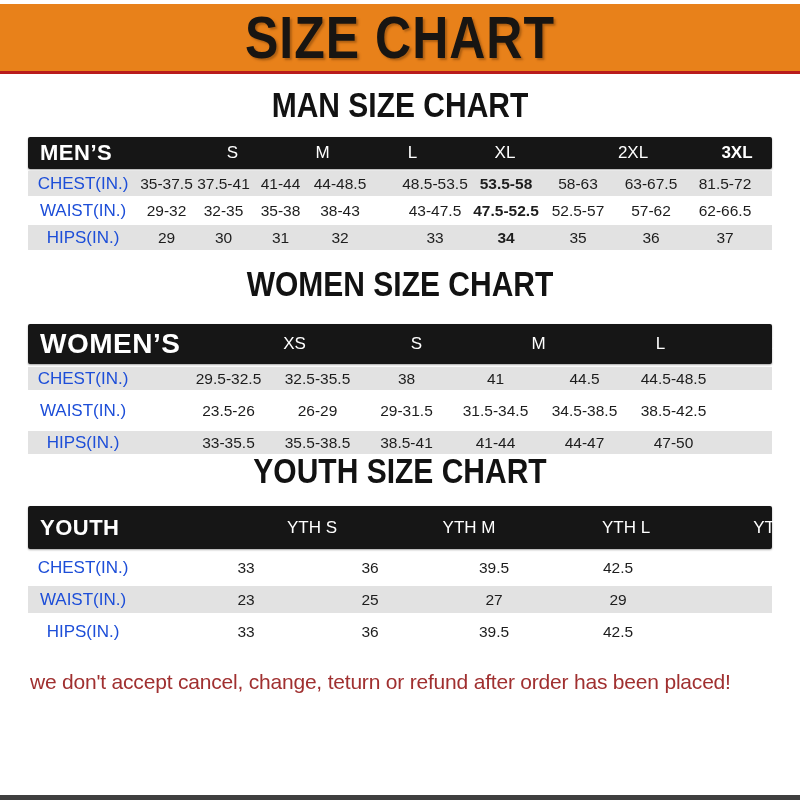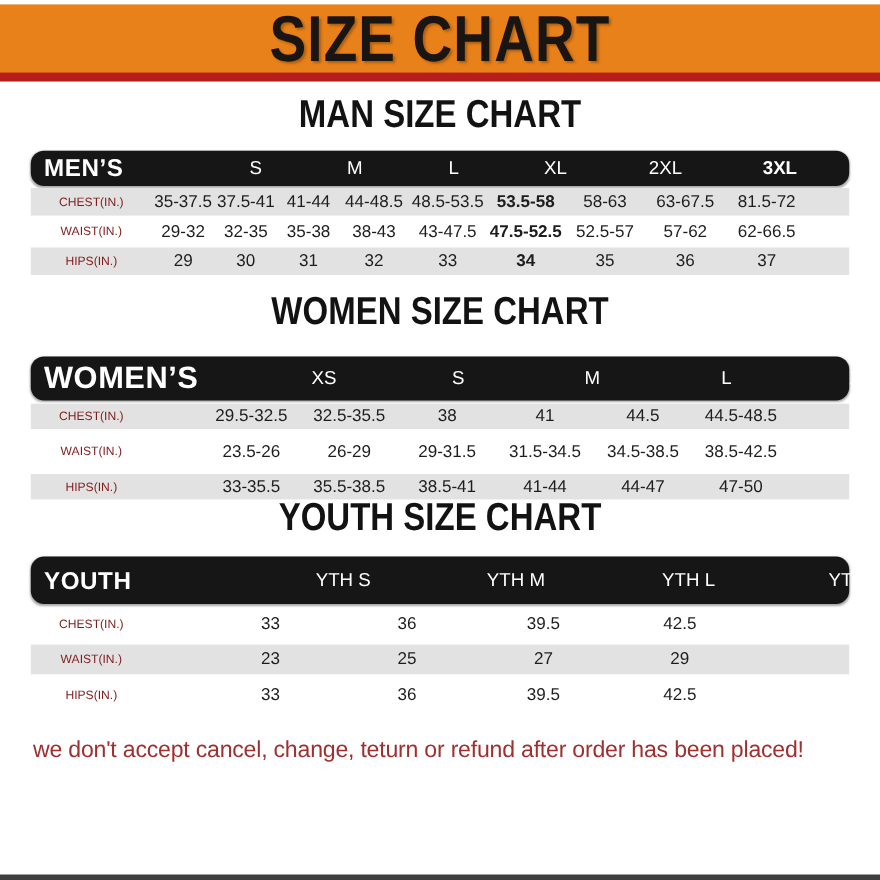--- a/index.html
+++ b/index.html
@@ -7,21 +7,21 @@
   body {
     width: 800px; height: 800px;
     position: relative; overflow: hidden;
     background: #ffffff;
     font-family: "Liberation Sans", sans-serif;
   }
   
   .banner {
     margin-top: 4px; height: 70px;
     background: #E8811A;
-    border-bottom: 8px solid #b91c1c;
+    border-bottom: 3px solid #b91c1c;
     display: flex; align-items: center; justify-content: center;
   }
   .banner h1 {
     margin: 0; font-size: 50px; font-weight: bold;
     letter-spacing: 1px; color: #181512;
     transform: scaleY(1.18);
     text-shadow: 2px 2px 2px rgba(60,30,0,.35);
     white-space: nowrap;
   }
   
@@ -35,21 +35,21 @@
   .women { margin-top: 17px; }
   .youth { }
   .men   .tbl { margin-top: 15px; }
   .women .tbl { margin-top: 23px; }
   .youth .tbl { margin-top: 18px; }
   
   .tbl { margin-left: 28px; margin-right: 28px; }
   .tbl-row { display: flex; align-items: center; }
   .cell { display: flex; align-items: center; justify-content: center; white-space: nowrap; }
   .hrow {
-    background: #161616; color: #ffffff; border-radius: 12px;
+    background: #161616; color: #ffffff; border-radius: 2px;
     box-shadow: 0 1px 2px rgba(0,0,0,.35);
     gap: 33px;
   }
   .men .hrow { height: 32px; }
   .women .hrow { height: 40px; }
   .youth .hrow { height: 43px; align-items: center; }
   .corner {
     width: 110px; flex: 0 0 110px;
     justify-content: flex-start; padding-left: 12px;
     font-weight: bold; font-size: 22px; letter-spacing: .5px;
@@ -61,29 +61,29 @@
   .women .drow { height: 23px; }
   .youth .drow { height: 27px; }
   .hrow + .drow { margin-top: 2px; }
   .drow + .drow { margin-top: 2px; }
   .women .hrow + .drow { margin-top: 3px; }
   .women .drow + .drow { margin-top: 9px; }
   .youth .hrow + .drow { margin-top: 5px; }
   .youth .drow + .drow { margin-top: 5px; }
   .drow.gray  { background: #E2E2E2; }
   .drow.white { background: #ffffff; }
-  .label-cell { width: 110px; flex: 0 0 110px; font-size: 11px; color: #7f1d1d; }
+  .label-cell { width: 110px; flex: 0 0 110px; font-size: 17px; color: #1d4ed8; }
   .lead { flex: 0 0 0px; }
   .women .lead, .youth .lead { flex: 0 0 46px; }
   .spacer { flex: 1 1 0; }
   .val { font-size: 15.5px; color: #1d1d1d; flex: 0 0 66px; }
   .hrow .val { font-size: 17px; color: #ffffff; }
   .men .val { flex: 0 0 57px; }
   .men .val.c3 { flex-basis: 62px; }
-  .men .val.c4 { flex-basis: 72px; }
+  .men .val.c4 { flex-basis: 72px; margin-left: 28px; }
   .men .val.c5 { flex-basis: 70px; font-weight: bold; }
   .men .val.c6 { flex-basis: 74px; }
   .men .val.c7 { flex-basis: 72px; }
   .men .val.c8 { flex-basis: 76px; }
   .women .val { flex: 0 0 89px; }
   .youth .val { flex: 0 0 124px; }
   
   .footer {
     margin: 22px 30px 0 30px;
     color: #A03030; font-size: 21px; line-height: 29px;

